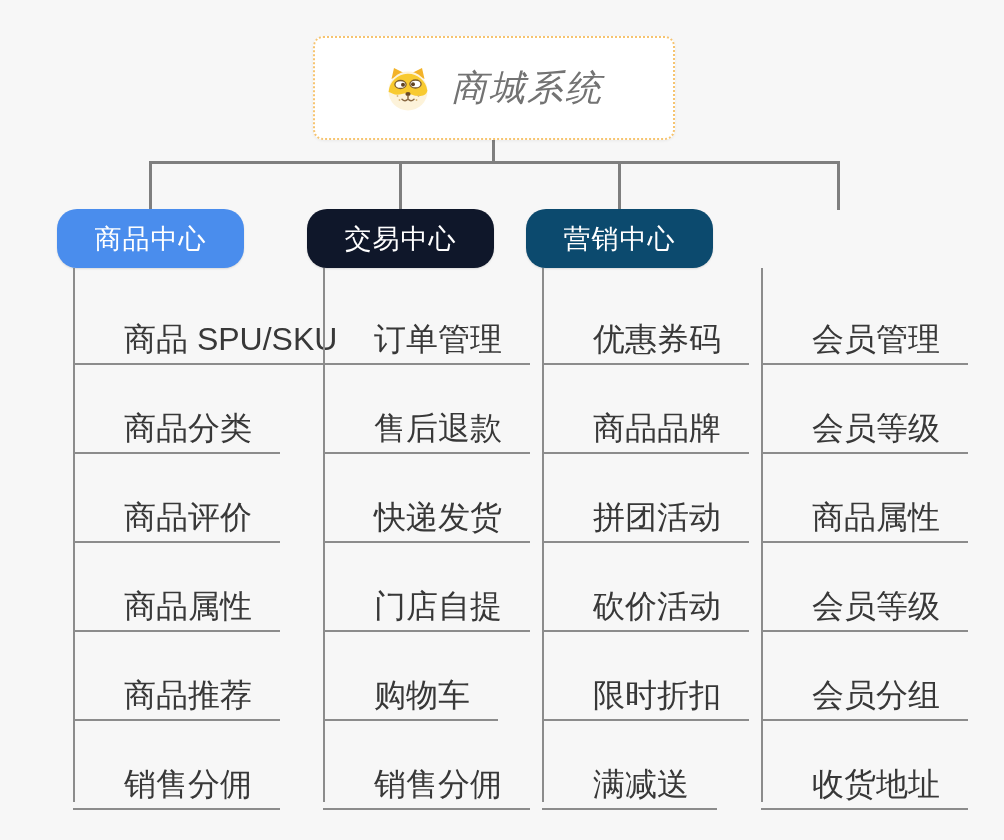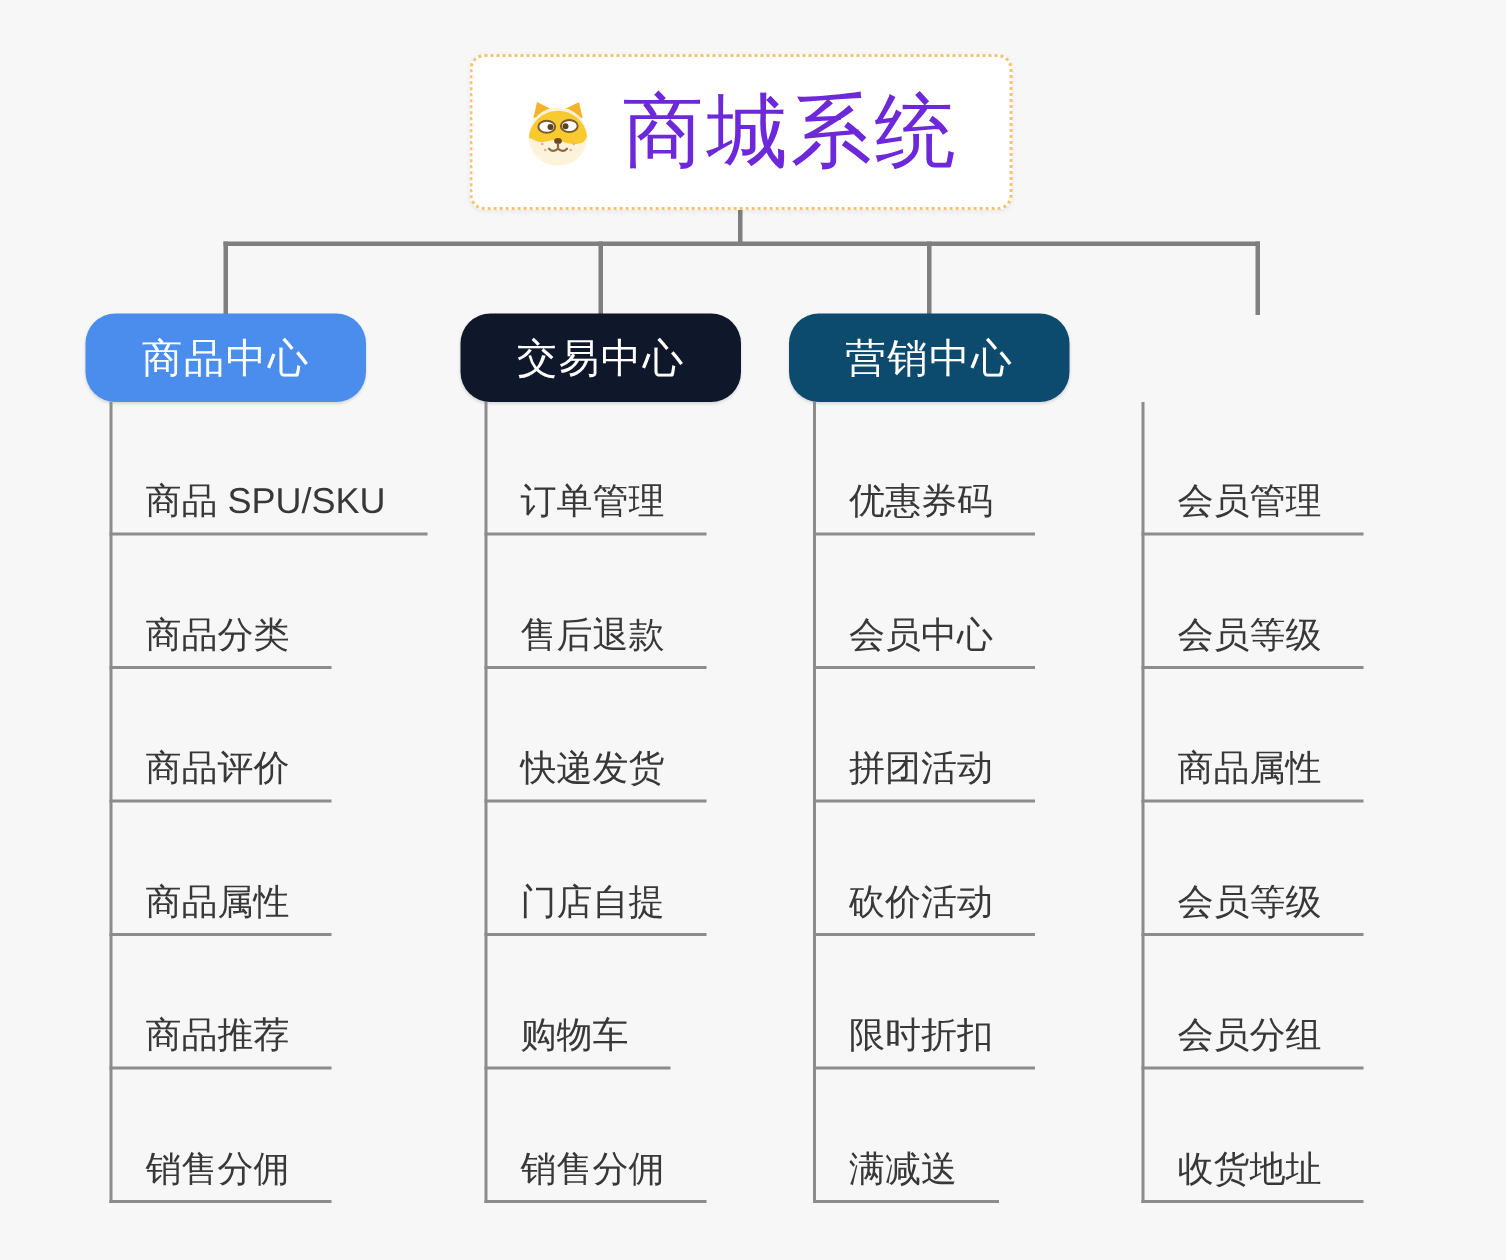--- a/index.html
+++ b/index.html
@@ -26,25 +26,26 @@
   .root-node{
     position:absolute;left:313px;top:36px;width:362px;height:104px;
     background:#ffffff;
     border:2px dotted #f6c470;
     border-radius:10px;
     box-sizing:border-box;
     display:flex;align-items:center;justify-content:center;gap:20px;
     box-shadow:0 1px 3px rgba(0,0,0,0.06);
   }
   .root-label{
-    color:#6d28d9;
-    font-size:54px;
+    color:#737373;
+    font-size:36px;
     letter-spacing:2px;
     white-space:nowrap;
     line-height:1;
+    font-style:italic;
   }
 
   
   .branch{
     position:absolute;top:209px;width:187px;height:59px;
     border-radius:20px;
     color:#ffffff;font-size:27px;letter-spacing:1px;
     display:flex;align-items:center;justify-content:center;
     white-space:nowrap;
     box-shadow:0 1px 2px rgba(0,0,0,0.12);
@@ -54,22 +55,22 @@
   
   .col{position:absolute;top:268px;width:2px;}
   .c0{left:73px}.c1{left:323px}.c2{left:542px}.c3{left:761px}
   .col::before{
     content:"";position:absolute;left:0;top:0;width:2px;height:534px;
     background:#8c8c8c;
   }
   .leaf{
     position:absolute;left:0;
     white-space:nowrap;
-    font-size:24px;line-height:1;color:#383838;
-    padding:0 28px 8px 24px;
+    font-size:32px;line-height:1;color:#383838;
+    padding:0 28px 8px 51px;
     border-bottom:2px solid #8c8c8c;
   }
   .leaf:nth-child(1){top:55px}
   .leaf:nth-child(2){top:144px}
   .leaf:nth-child(3){top:233px}
   .leaf:nth-child(4){top:322px}
   .leaf:nth-child(5){top:411px}
   .leaf:nth-child(6){top:500px}
 </style>
 </head>
@@ -121,21 +122,21 @@
     <div class="leaf">订单管理</div>
     <div class="leaf">售后退款</div>
     <div class="leaf">快递发货</div>
     <div class="leaf">门店自提</div>
     <div class="leaf">购物车</div>
     <div class="leaf">销售分佣</div>
   </div>
 
   <div class="col c2">
     <div class="leaf">优惠券码</div>
-    <div class="leaf">会员中心</div>
+    <div class="leaf">商品品牌</div>
     <div class="leaf">拼团活动</div>
     <div class="leaf">砍价活动</div>
     <div class="leaf">限时折扣</div>
     <div class="leaf">满减送</div>
   </div>
 
   <div class="col c3">
     <div class="leaf">会员管理</div>
     <div class="leaf">会员等级</div>
     <div class="leaf">商品属性</div>

